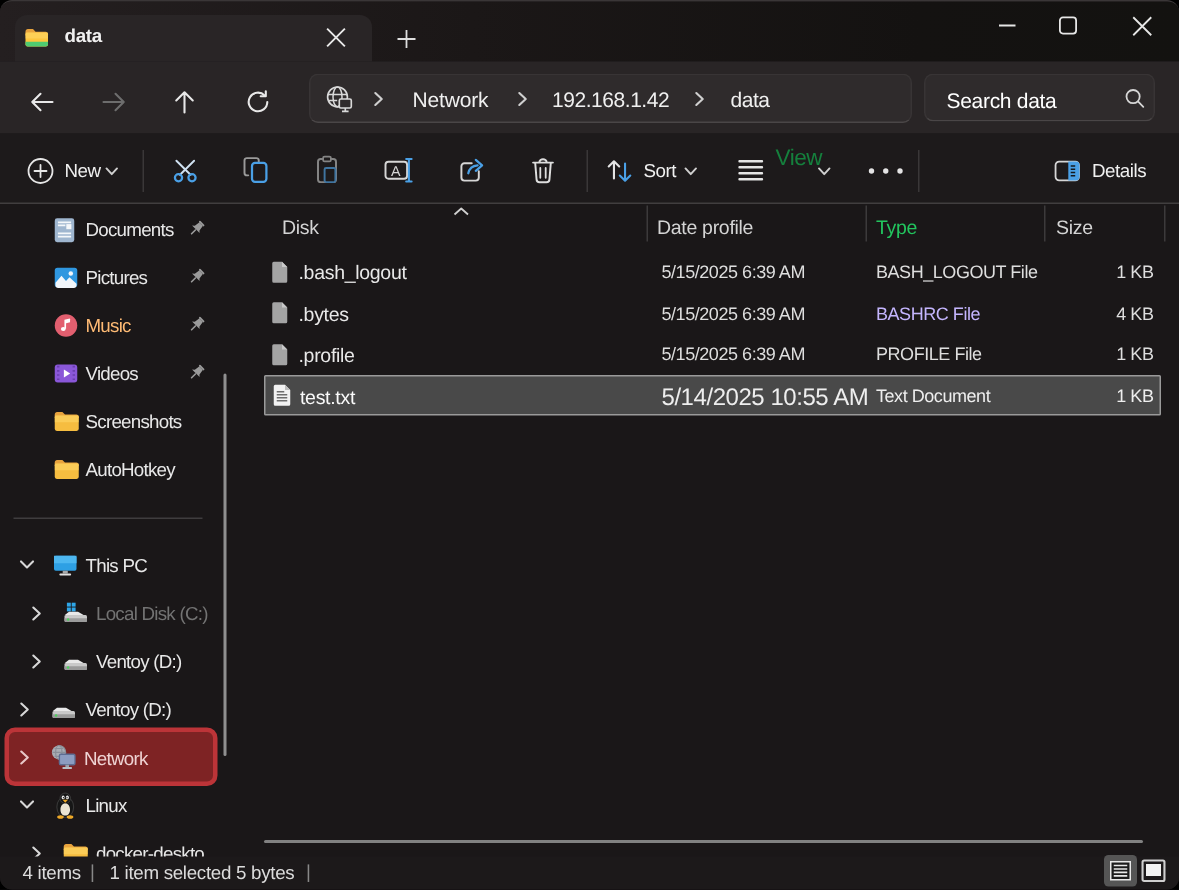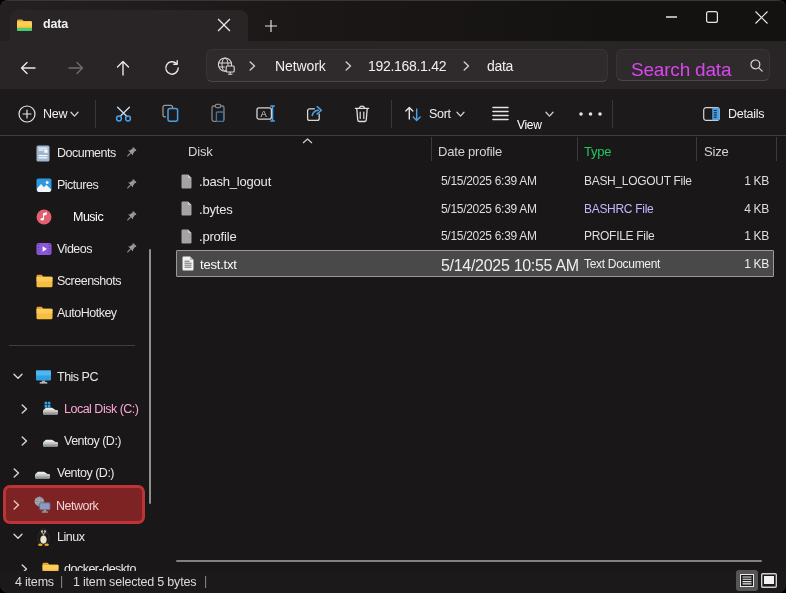--- a/index.html
+++ b/index.html
@@ -74,21 +74,21 @@
 <div class="txt" style="left:275px;top:57px;font-size:14px;letter-spacing:-0.1px;color:#f0f0f0">Network</div>
 <svg style="left:345px;top:60px" width="7" height="10" viewBox="0 0 7 10">
       <path d="M1.2 1l4.3 4-4.3 4" stroke="#cfcfcf" stroke-width="1.4" fill="none" stroke-linecap="round" stroke-linejoin="round"></path>
     </svg>
 <div class="txt" style="left:368px;top:57px;font-size:14px;letter-spacing:-0.3px;color:#f0f0f0">192.168.1.42</div>
 <svg style="left:463px;top:60px" width="7" height="10" viewBox="0 0 7 10">
       <path d="M1.2 1l4.3 4-4.3 4" stroke="#cfcfcf" stroke-width="1.4" fill="none" stroke-linecap="round" stroke-linejoin="round"></path>
     </svg>
 <div class="txt" style="left:487px;top:57px;font-size:14px;letter-spacing:-0.3px;color:#f0f0f0">data</div>
 <div class="abs" id="search"></div>
-<div class="txt" style="left:631px;top:57.5px;font-size:19px;color:#d946ef">Search data</div>
+<div class="txt" style="left:631px;top:57.5px;font-size:14px;color:#ffffff">Search data</div>
 <svg style="left:750px;top:58px" width="13" height="13" viewBox="0 0 13 13">
       <circle cx="5.4" cy="5.4" r="4.4" stroke="#d6d6d6" stroke-width="1.2" fill="none"></circle>
       <path d="M8.8 8.8L12.2 12.2" stroke="#d6d6d6" stroke-width="1.2" stroke-linecap="round"></path>
     </svg>
 
 <div class="abs" id="toolbar"></div>
 <svg style="left:18px;top:104px" width="18" height="18" viewBox="0 0 18 18">
       <circle cx="9" cy="9" r="8" stroke="#e6e6e6" stroke-width="1.2" fill="none"></circle>
       <path d="M9 5v8M5 9h8" stroke="#e6e6e6" stroke-width="1.2" stroke-linecap="round"></path>
     </svg>
@@ -133,21 +133,21 @@
  <path d="M5.3 14V2.8M1.8 6L5.3 2.5L8.8 6" stroke="#e4e4e4" stroke-width="1.4" fill="none" stroke-linecap="round" stroke-linejoin="round"></path>
  <path d="M12.7 4v11.2M9.2 12l3.5 3.5L16.2 12" stroke="#4aa0e6" stroke-width="1.4" fill="none" stroke-linecap="round" stroke-linejoin="round"></path>
 </svg>
 <div class="txt" style="left:429px;top:105.5px;font-size:12.5px;letter-spacing:-0.3px;color:#f0f0f0">Sort</div>
 <svg style="left:456px;top:110px" width="9" height="7" viewBox="0 0 9 7">
       <path d="M1 1.3l3.5 3.8L8 1.3" stroke="#cfcfcf" stroke-width="1.3" fill="none" stroke-linecap="round" stroke-linejoin="round"></path>
     </svg>
 <svg style="left:492px;top:105px" width="17" height="15" viewBox="0 0 17 15">
       <path d="M1 1.5h15M1 5.5h15M1 9.5h15M1 13.5h15" stroke="#e4e4e4" stroke-width="1.6" stroke-linecap="round"></path>
     </svg>
-<div class="txt" style="left:517px;top:117px;font-size:12px;letter-spacing:-0.3px;color:#ffffff">View</div>
+<div class="txt" style="left:517px;top:96px;font-size:15px;letter-spacing:-0.3px;color:#15803d">View</div>
 <svg style="left:545px;top:110px" width="9" height="7" viewBox="0 0 9 7">
       <path d="M1 1.3l3.5 3.8L8 1.3" stroke="#cfcfcf" stroke-width="1.3" fill="none" stroke-linecap="round" stroke-linejoin="round"></path>
     </svg>
 <svg style="left:579px;top:111px" width="23" height="4" viewBox="0 0 23 4">
       <circle cx="2" cy="2" r="1.8" fill="#e4e4e4"></circle>
       <circle cx="11.5" cy="2" r="1.8" fill="#e4e4e4"></circle>
       <circle cx="21" cy="2" r="1.8" fill="#e4e4e4"></circle>
     </svg>
 <svg style="left:703px;top:106px" width="17" height="14" viewBox="0 0 17 14">
  <rect x="0.7" y="0.7" width="15.6" height="12.6" rx="2.4" stroke="#d6d6d6" stroke-width="1.2" fill="none"></rect>
@@ -216,21 +216,21 @@
  <path d="M1 11.5l4-4.6 3 3.4 2.3-2.5 4.7 4.4v1a1.8 1.8 0 0 1-1.8 1.8H2.8A1.8 1.8 0 0 1 1 13.2z" fill="#f2f6fa"></path>
  <circle cx="11.2" cy="5.4" r="1.5" fill="#f2f6fa"></circle>
 </svg>
 <div class="txt" style="left:57px;top:177px;font-size:12.5px;color:#e8e8e8;letter-spacing:-0.5px">Pictures</div>
 <svg style="left:36px;top:208px" width="16" height="16" viewBox="0 0 16 16">
  <circle cx="8" cy="8" r="7.5" fill="#e25f6f"></circle>
  <path d="M10.7 3.8l-3.2.8v5.6" stroke="#fff" stroke-width="1.1" fill="none"></path>
  <ellipse cx="6.2" cy="10.3" rx="1.6" ry="1.3" fill="#fff"></ellipse>
  <path d="M10.7 3.8v2l-3.2.9v-2z" fill="#fff"></path>
 </svg>
-<div class="txt" style="left:73px;top:209px;font-size:12.5px;color:#ffffff;letter-spacing:-0.5px">Music</div>
+<div class="txt" style="left:57px;top:209px;font-size:12.5px;color:#fdba74;letter-spacing:-0.5px">Music</div>
 <svg style="left:36px;top:240px" width="16" height="16" viewBox="0 0 16 16">
  <rect x="0.5" y="2" width="15" height="12" rx="2" fill="#8a57d8"></rect>
  <path d="M2 3.4h1.6M2 6.2h1.6M2 9h1.6M2 11.8h1.6M12.4 3.4H14M12.4 6.2H14M12.4 9H14M12.4 11.8H14" stroke="#6a3fb0" stroke-width="1.1"></path>
  <path d="M6.6 5.3l4.2 2.7-4.2 2.7z" fill="#fff"></path>
 </svg>
 <div class="txt" style="left:57px;top:241px;font-size:12.5px;color:#e8e8e8;letter-spacing:-0.5px">Videos</div>
 <svg style="left:36px;top:272px" width="17" height="16" viewBox="0 0 17 16">
  <path fill="#e8a33d" d="M0.5 3.2c0-.8.7-1.5 1.5-1.5h3.6l1.7 1.7h7.7c.8 0 1.5.7 1.5 1.5v.8H0.5z"></path>
  <rect x="0.5" y="4" width="16" height="10.3" rx="1.4" fill="#f6bd40"></rect>
  <path fill="#ffd567" d="M0.5 4h16v4.5H0.5z" opacity=".6"></path>
@@ -289,21 +289,21 @@
 <svg style="left:42px;top:400px" width="17" height="17" viewBox="0 0 17 17">
  <rect x="2.6" y="0.8" width="2.6" height="2.6" fill="#2ea6e8"></rect>
       <rect x="5.8" y="0.8" width="2.6" height="2.6" fill="#2ea6e8"></rect>
       <rect x="2.6" y="4" width="2.6" height="2.6" fill="#2ea6e8"></rect>
       <rect x="5.8" y="4" width="2.6" height="2.6" fill="#2ea6e8"></rect>
  <path d="M1 9.2l3-2.4h6l4 2.4z" fill="#e9e9e9"></path>
  <rect x="1" y="9" width="15" height="4.6" rx="1" fill="#c9c9c9"></rect>
  <path d="M1 11.2h15v1.4a1 1 0 0 1-1 1H2a1 1 0 0 1-1-1z" fill="#9b9b9b"></path>
  <circle cx="3.4" cy="12" r="0.8" fill="#4ad45c"></circle>
 </svg>
-<div class="txt" style="left:64px;top:401px;font-size:12.5px;color:#f9a8d4;letter-spacing:-0.5px">Local Disk (C:)</div>
+<div class="txt" style="left:64px;top:401px;font-size:12.5px;color:#737373;letter-spacing:-0.5px">Local Disk (C:)</div>
 <svg style="left:21px;top:435px" width="7" height="10" viewBox="0 0 7 10">
       <path d="M1.2 1l4.3 4-4.3 4" stroke="#d8d8d8" stroke-width="1.4" fill="none" stroke-linecap="round" stroke-linejoin="round"></path>
     </svg>
 <svg style="left:42px;top:434px" width="17" height="15" viewBox="0 0 17 15">
  <path d="M1 7.2l3-2.4h6l4 2.4z" fill="#e9e9e9"></path>
  <rect x="1" y="7" width="15" height="4.6" rx="1" fill="#c9c9c9"></rect>
  <path d="M1 9.2h15v1.4a1 1 0 0 1-1 1H2a1 1 0 0 1-1-1z" fill="#9b9b9b"></path>
  <circle cx="3.4" cy="10" r="0.8" fill="#4ad45c"></circle>
 </svg>
 <div class="txt" style="left:64px;top:433px;font-size:12.5px;color:#e8e8e8;letter-spacing:-0.5px">Ventoy (D:)</div>

